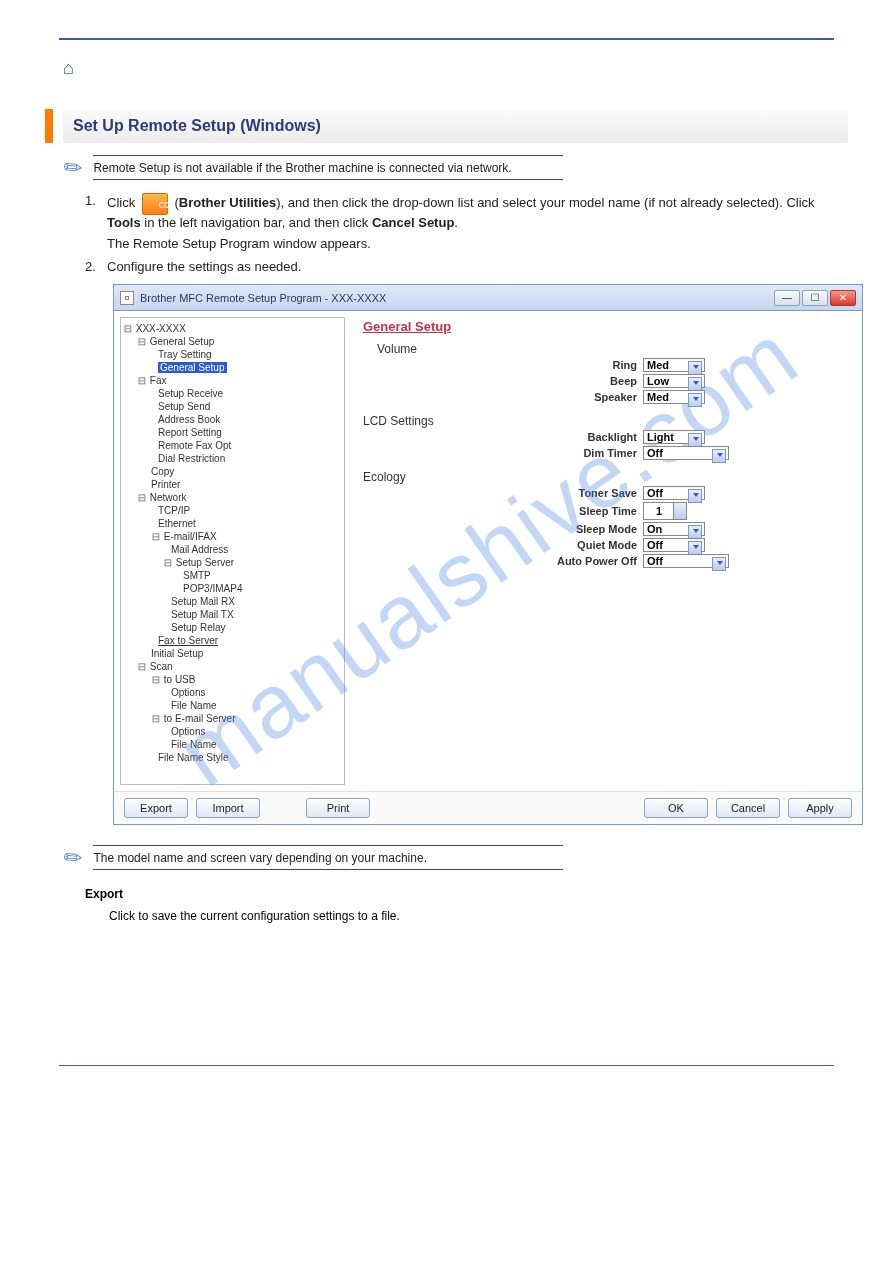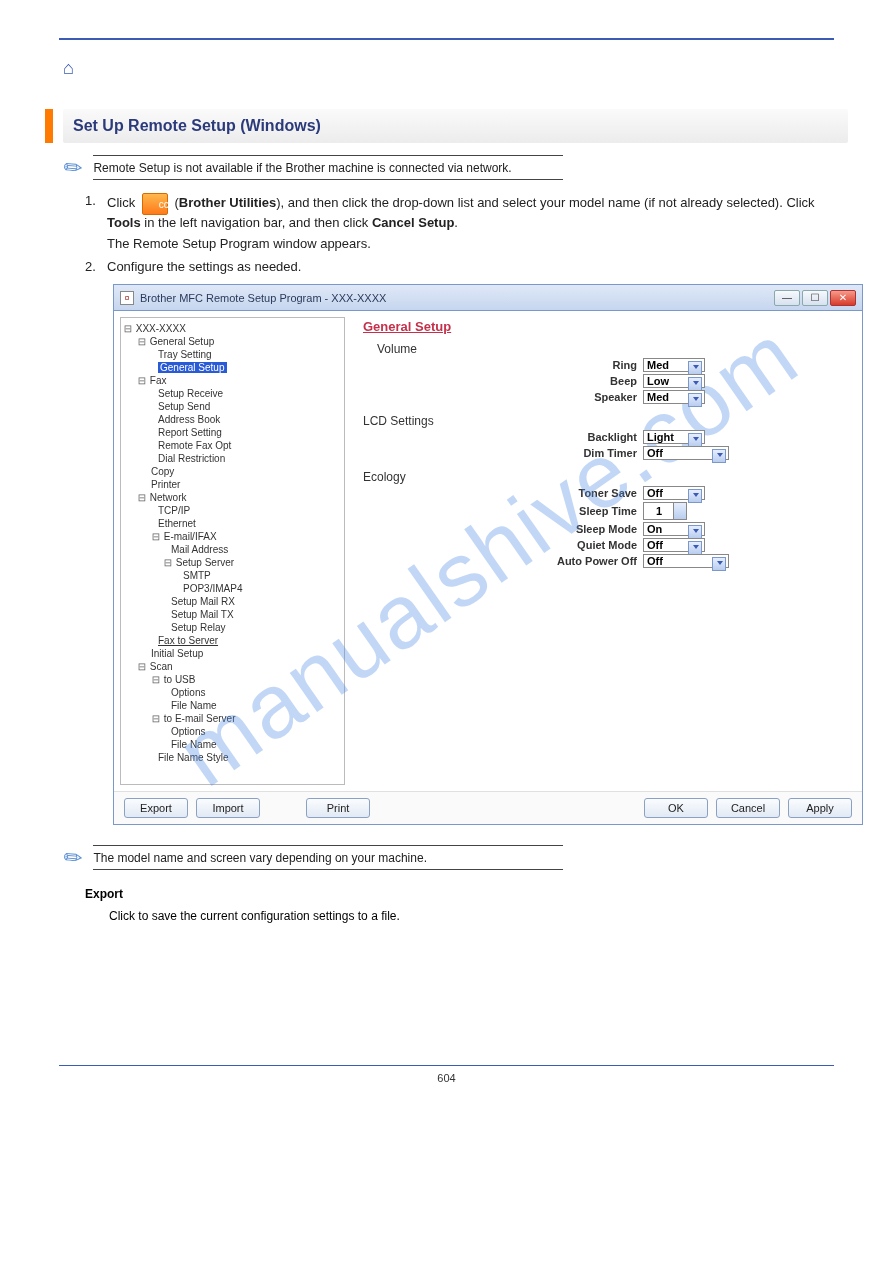--- a/index.html
+++ b/index.html
@@ -233,14 +233,13 @@
       <div class="note-rule"></div>
     </div>
   </div>
 
   <div class="para">
     <span class="bold">Export</span><br>
     <span style="margin-left:24px; display:inline-block; margin-top:4px;">Click to save the current configuration settings to a file.</span>
   </div>
 
   <div class="bottom-rule"></div>
-  <div class="pagenum">604</div>
 </div>
 
 </body></html>

